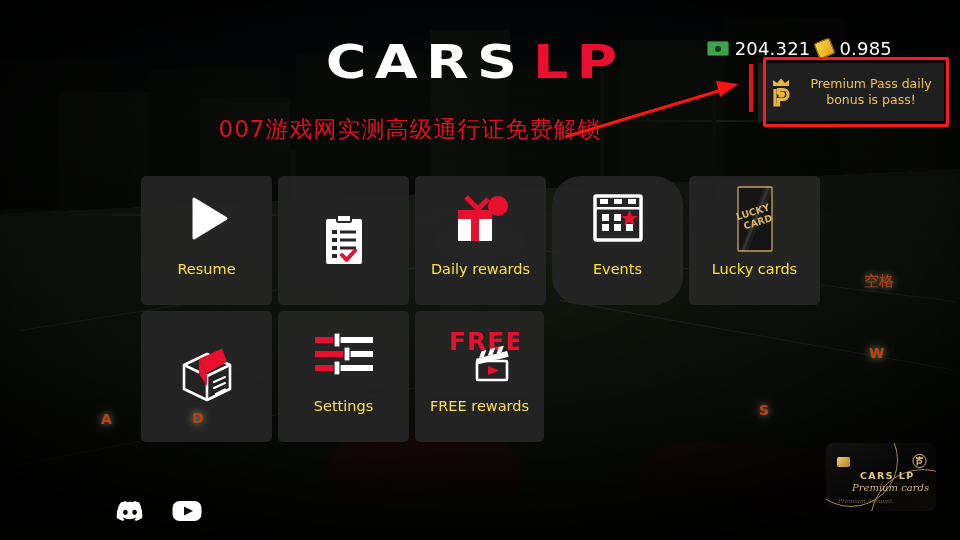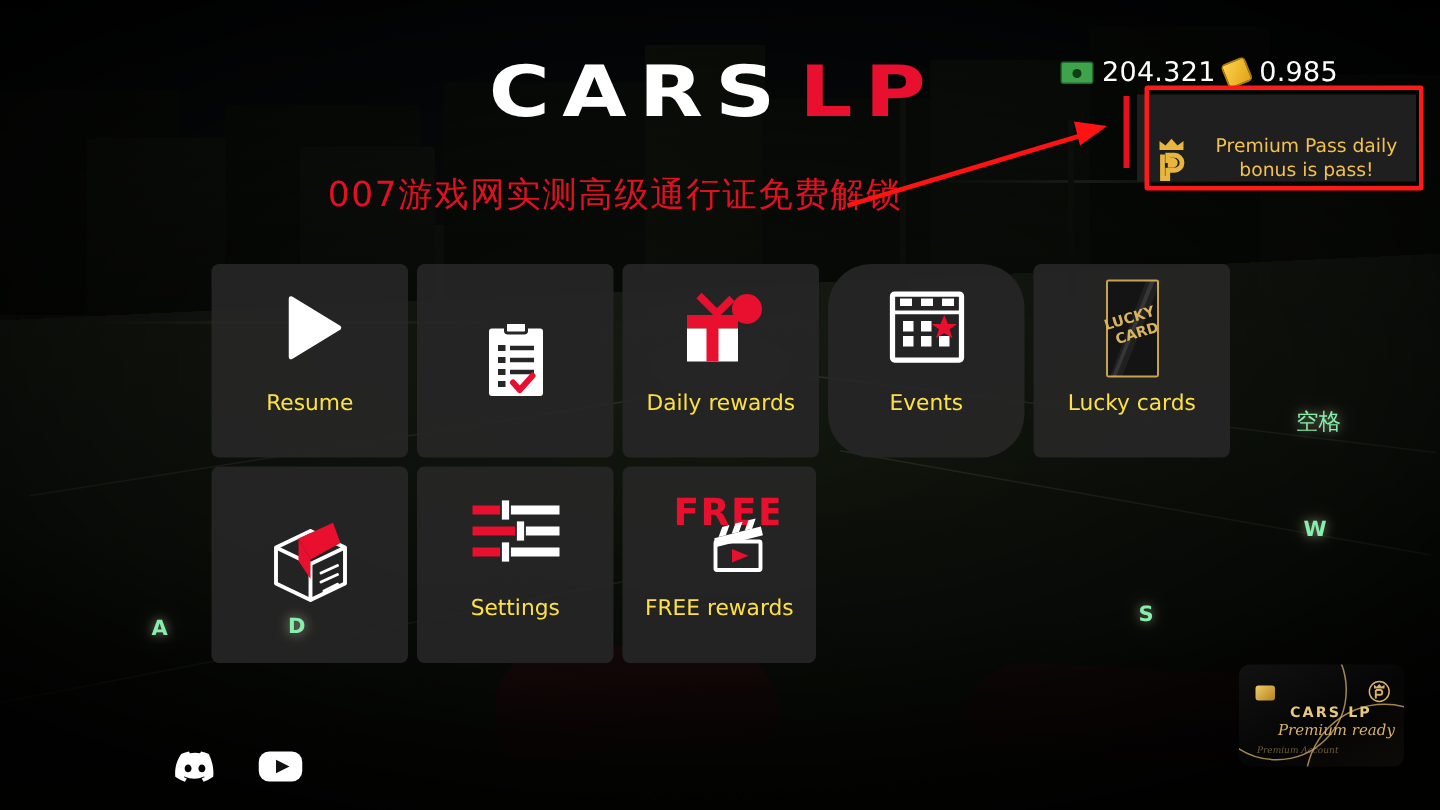--- a/index.html
+++ b/index.html
@@ -153,21 +153,21 @@
     display: inline-block;
     border: 1px solid #b5810d;
   }
 
   
   #premium-banner {
     position: absolute;
     left: 758px; top: 63px;
     width: 186px; height: 58px;
     background: #1f1f1f;
-    display: flex; align-items: flex-end;
+    display: flex; align-items: center;
     box-sizing: border-box;
   }
   #premium-banner .accent {
     position: absolute;
     left: -9px; top: 1px;
     width: 4px; height: 48px;
     background: #e4121f;
   }
   #premium-banner .crown-p {
     width: 46px;
@@ -217,21 +217,21 @@
     color: #fde047;
     font-size: 14.5px;
     padding-bottom: 28px;
     font-family: "DejaVu Sans", sans-serif;
     white-space: nowrap;
   }
 
   
   .keyhint {
     position: absolute;
-    color: #86efac;
+    color: #c2410c;
     font-size: 14px;
     font-weight: bold;
     font-family: "DejaVu Sans", sans-serif;
     text-shadow: 0 0 7px rgba(255,255,220,.45), 0 0 14px rgba(255,255,200,.22);
   }
   .keyhint.cjk { font-size: 15px; font-weight: normal; }
 
   
   #social { position: absolute; left: 116px; top: 500px; display: flex; gap: 28px; align-items: center; }
 
@@ -498,17 +498,17 @@
     <div class="swoosh" style="left:44px;  top:26px;  width:104px; height:104px;"></div>
     <div class="chip"></div>
     <div class="clogo">
       <svg width="15" height="16" viewBox="0 0 15 16">
         <circle cx="7.5" cy="8" r="6.6" fill="none" stroke="#d8b263" stroke-width="1"></circle>
         <path d="M4 6 L4 3.5 L5.8 4.8 L7.5 3 L9.2 4.8 L11 3.5 L11 6 Z" fill="#d8b263"></path>
         <path d="M5.2 7 L5.2 12.6 M5.2 7 L8.4 7 A1.7 1.7 0 0 1 8.4 10.2 L5.2 10.2" fill="none" stroke="#d8b263" stroke-width="1.3"></path>
       </svg>
     </div>
     <div class="cname">CARS LP</div>
-    <div class="cpass">Premium ready</div>
+    <div class="cpass">Premium cards</div>
     <div class="cfoot">Premium Account</div>
   </div>
 
 </div>
 
 </body></html>

